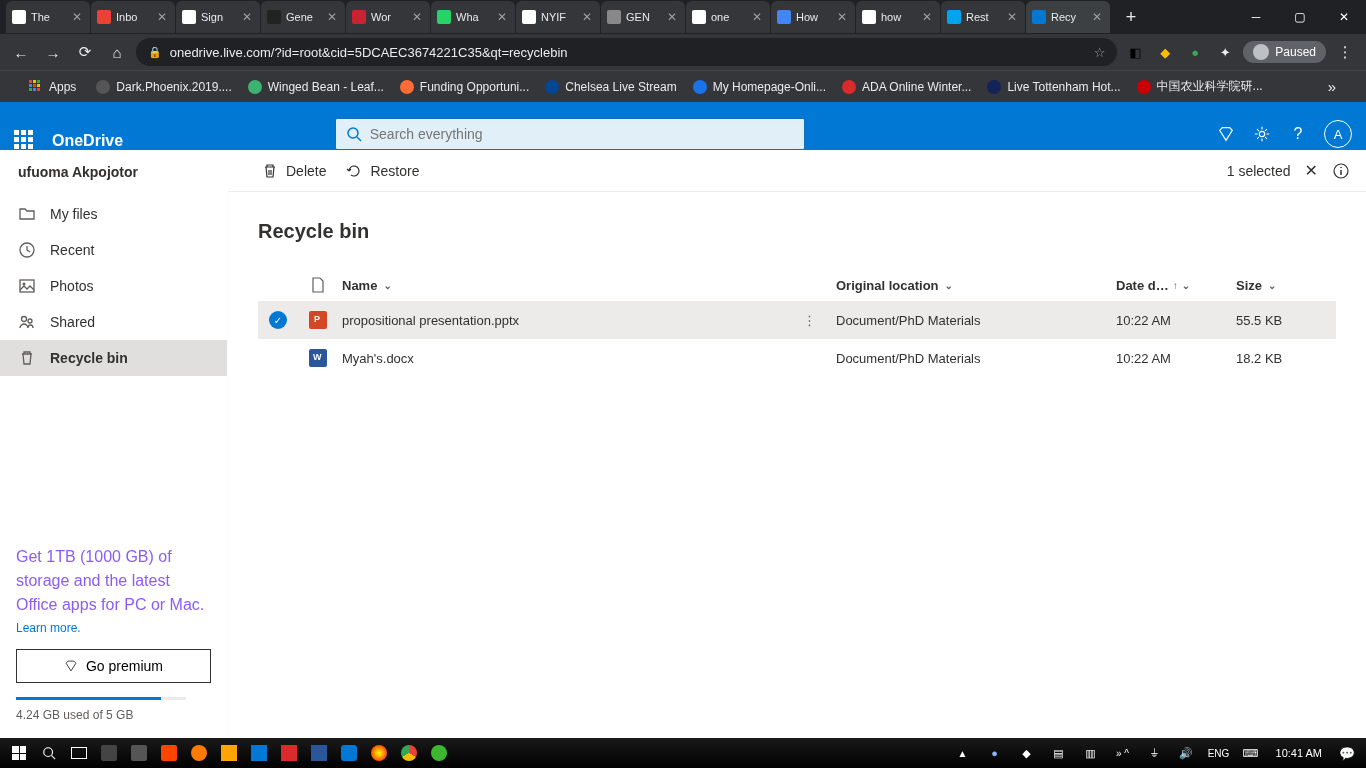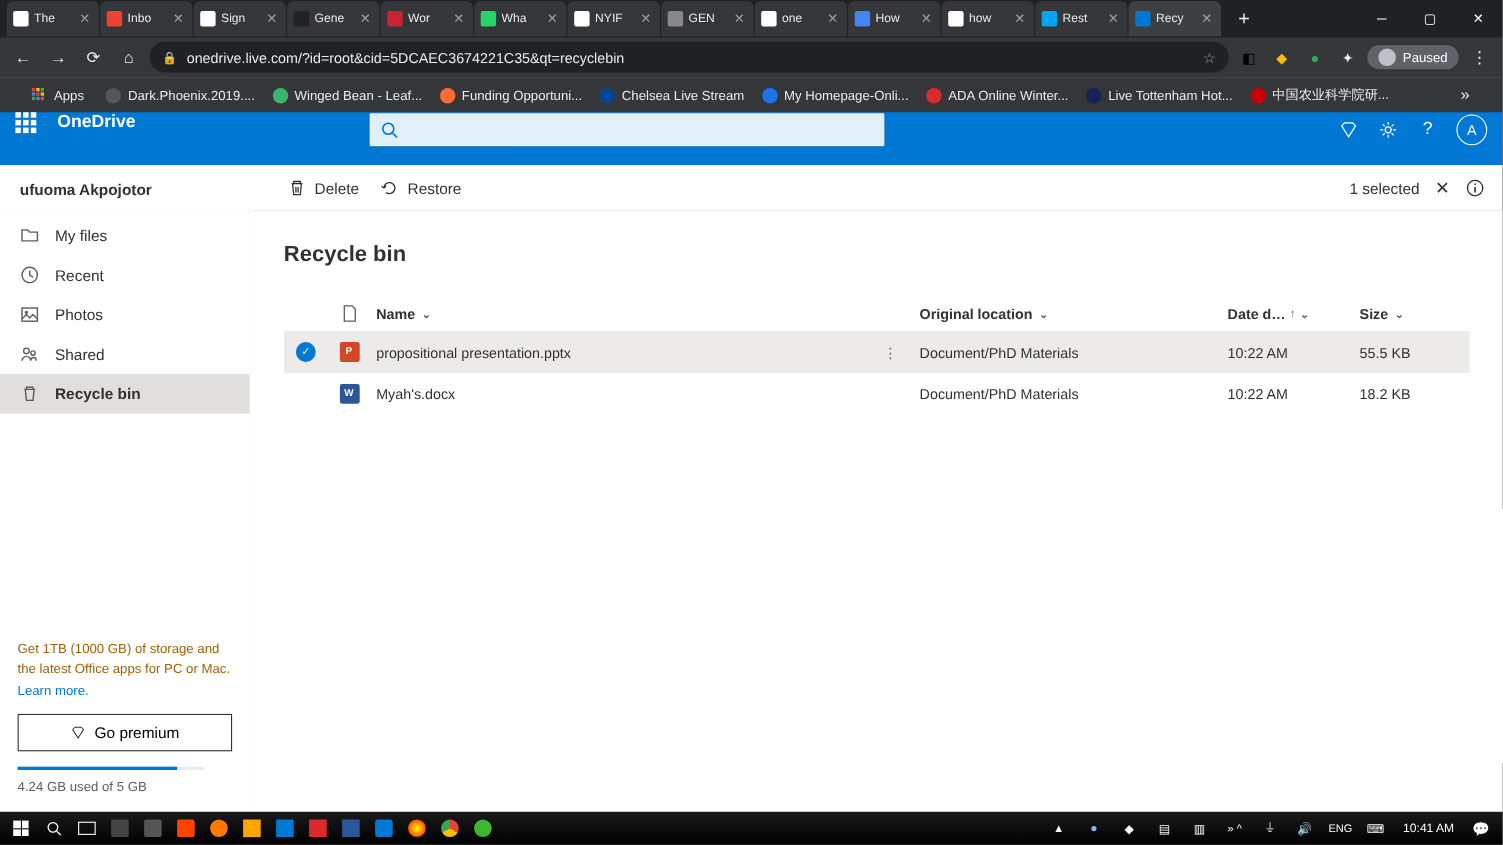--- a/index.html
+++ b/index.html
@@ -17,41 +17,41 @@
 .nav-btn{width:26px;height:26px;display:flex;align-items:center;justify-content:center;color:#e8eaed;cursor:pointer;font-size:15px}
 .addr{flex:1;height:28px;background:#202124;border-radius:14px;display:flex;align-items:center;padding:0 12px;gap:8px;color:#9aa0a6;font-size:13px}
 .addr-lock{color:#9aa0a6;font-size:11px}
 .addr-text{color:#e8eaed;font-size:13px;flex:1}
 .addr-star{color:#9aa0a6;margin-left:auto}
 .ext-icon{width:24px;height:24px;border-radius:12px;display:flex;align-items:center;justify-content:center;font-size:13px}
 .paused{background:#5f6368;color:#fff;border-radius:14px;padding:3px 10px;display:flex;align-items:center;gap:6px;font-size:12px}
 .bookmarks{height:32px;background:#35363a;display:flex;align-items:center;padding:0 21px;gap:4px;border-top:1px solid #444}
 .bm{display:flex;align-items:center;gap:6px;padding:4px 8px;color:#e8eaed;font-size:12px;cursor:pointer;white-space:nowrap}
 .bm-icon{width:14px;height:14px;border-radius:2px}
-.od-header{height:48px;background:#0078d4;display:flex;align-items:flex-start;padding:0 14px;gap:18px}
+.od-header{height:48px;background:#0078d4;display:flex;align-items:flex-end;padding:0 14px;gap:18px}
 .waffle{width:20px;height:20px;display:grid;grid-template-columns:repeat(3,5px);grid-template-rows:repeat(3,5px);gap:2px;cursor:pointer}
 .waffle span{background:#fff}
 .od-logo{color:#fff;font-size:16px;font-weight:600}
 .od-search{flex:0 0 470px;height:32px;background:#e1eff9;border:1px solid #106ebe;border-radius:2px;display:flex;align-items:center;padding:0 10px;gap:8px;margin-left:auto;margin-right:auto}
 .od-search input{border:none;background:transparent;outline:none;font-size:14px;flex:1;color:#333}
 .od-hbtn{width:32px;height:32px;display:flex;align-items:center;justify-content:center;color:#fff;cursor:pointer;font-size:16px}
 .od-avatar{width:28px;height:28px;border:1px solid #fff;border-radius:50%;display:flex;align-items:center;justify-content:center;color:#fff;font-size:13px;margin-left:6px;cursor:pointer}
 .od-cmdbar{height:42px;background:#fff;display:flex;align-items:center;padding:0 16px;border-bottom:1px solid #edebe9}
 .cmd-left{display:flex;gap:20px;align-items:center;margin-left:246px}
 .cmd-btn{display:flex;gap:8px;color:#323130;font-size:14px;cursor:pointer}
 .cmd-right{margin-left:auto;display:flex;align-items:center;gap:14px;color:#323130;font-size:14px}
 .od-body{display:flex;height:calc(100% - 34px - 36px - 32px - 48px - 42px - 30px);background:#fff}
 .sidebar{width:228px;background:#fff;padding-top:0;display:flex;flex-direction:column;border-right:1px solid #fcfcfc}
 .side-user{padding:8px 18px 6px;font-size:14px;color:#323130;font-weight:600;position:absolute;top:150px;left:0;width:228px;background:#fff;height:42px;display:flex;align-items:center}
 .side-nav{list-style:none;margin-top:4px}
 .side-item{display:flex;align-items:center;gap:14px;padding:8px 18px;font-size:14px;color:#323130;cursor:pointer;height:36px}
 .side-item.active{background:#e1dfdd;font-weight:600}
 .side-icon{width:18px;height:18px;display:flex;align-items:center;justify-content:center;color:#605e5c}
 .side-bottom{margin-top:auto;padding:16px}
-.side-promo{font-size:12px;color:#a16207;line-height:1.5;margin-bottom:4px}
+.side-promo{font-size:16px;color:#8b5cf6;line-height:1.5;margin-bottom:4px}
 .side-link{color:#0078d4;font-size:12px;cursor:pointer}
 .premium-btn{width:100%;height:34px;border:1px solid #323130;background:#fff;display:flex;align-items:center;justify-content:center;gap:8px;font-size:14px;cursor:pointer;margin-top:14px;margin-bottom:14px}
 .storage-bar{width:170px;height:3px;background:#edebe9;position:relative;margin-bottom:8px}
 .storage-fill{height:100%;background:#0078d4}
 .storage-text{font-size:12px;color:#605e5c}
 .main{flex:1;padding:28px 30px;background:#fff;position:relative}
 .page-title{font-size:20px;font-weight:600;color:#323130;margin-bottom:26px}
 .tbl{width:100%}
 .thead{display:flex;align-items:flex-end;padding:8px 0;font-size:13px;color:#323130;font-weight:700}
 .th-sel{width:40px}
@@ -246,20 +246,21 @@
       <span></span>
   </div>
   <div class="od-logo">OneDrive</div>
   <div class="od-search">
     <span style="color:#0078d4">
       <svg width="16" height="16" viewBox="0 0 16 16" fill="none">
           <circle cx="7" cy="7" r="5" stroke="#0078d4" stroke-width="1.5"></circle>
           <line x1="11" y1="11" x2="15" y2="15" stroke="#0078d4" stroke-width="1.5"></line>
         </svg>
     </span>
+    <input placeholder="Search everything" style="">
   </div>
   <div style="margin-left:auto;display:flex;align-items:center;gap:4px">
     <div class="od-hbtn">
       <svg width="18" height="18" viewBox="0 0 20 20">
           <path d="M3 6 L6 3 L14 3 L17 6 L10 17 Z" fill="none" stroke="#fff" stroke-width="1.3"></path>
         </svg>
     </div>
     <div class="od-hbtn">
       <svg width="18" height="18" viewBox="0 0 20 20">
           <circle cx="10" cy="10" r="3" fill="none" stroke="#fff" stroke-width="1.3"></circle>

